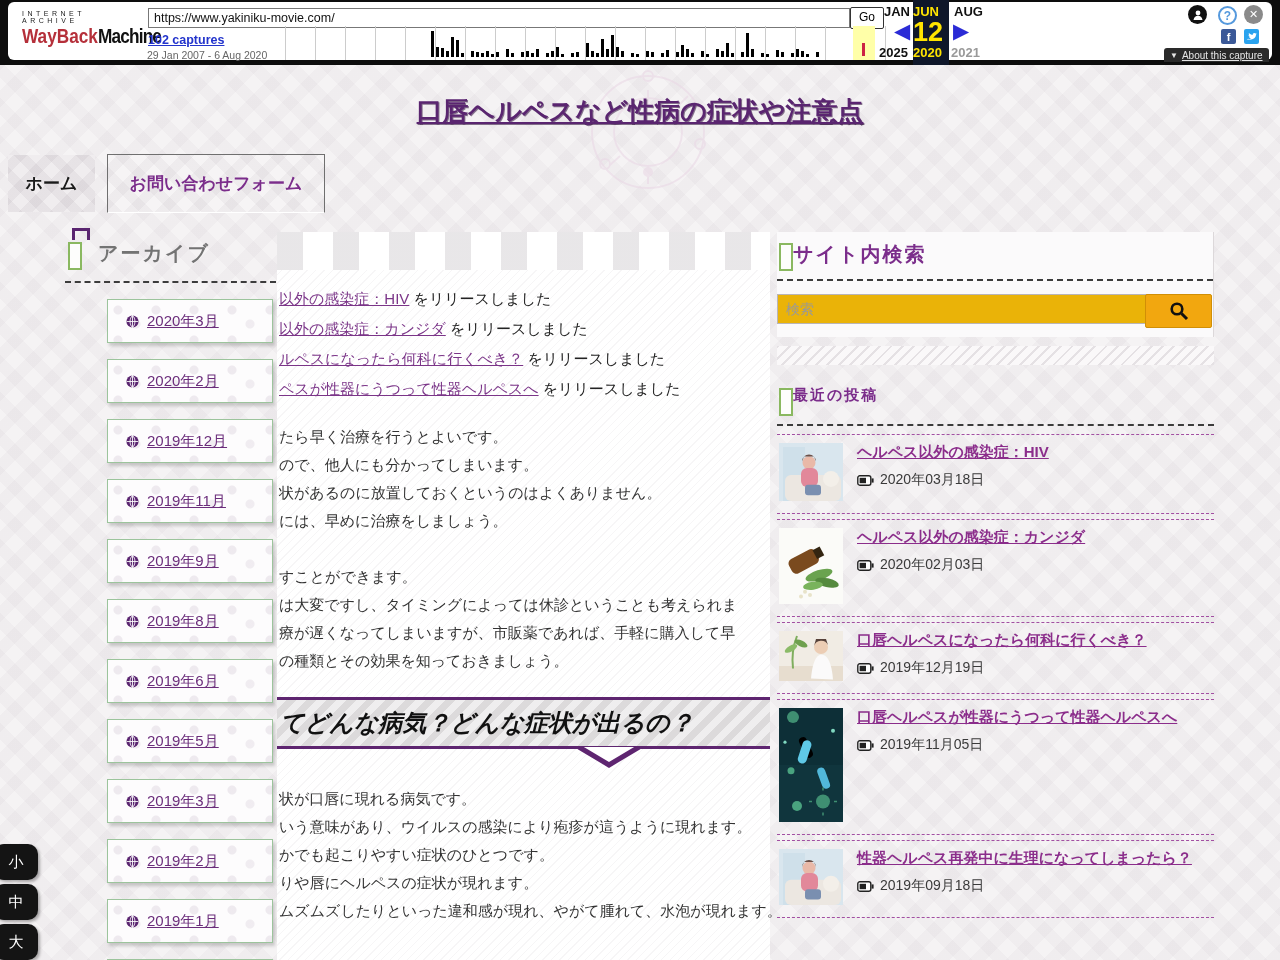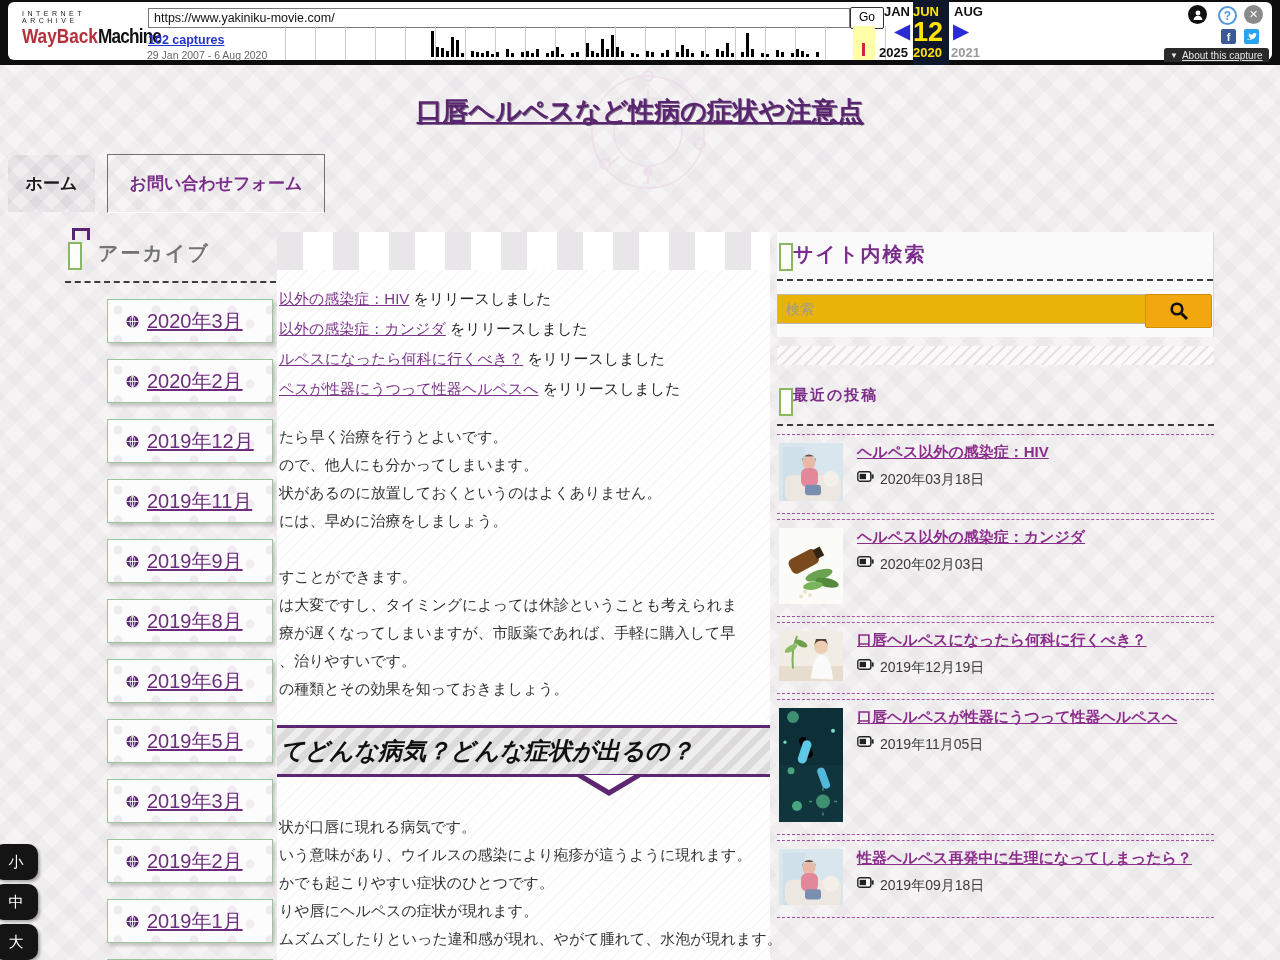--- a/index.html
+++ b/index.html
@@ -65,21 +65,21 @@
   .dashline{position:absolute;border-top:2px dashed #3c3c3c;}
   .frag{position:absolute;left:72px;top:228px;width:12px;height:9px;border:3px solid #5a2570;border-bottom:none;}
   
   .arch-list{position:absolute;left:107px;top:299px;width:166px;}
   .arch-item{height:42px;margin-bottom:16px;border:1px solid #9cc49c;box-shadow:2px 3px 3px rgba(90,90,90,.28);
     background:radial-gradient(circle 6px at 10px 10px, rgba(210,200,212,.35) 4px, transparent 5px),
                radial-gradient(circle 6px at 28px 24px, rgba(210,200,212,.3) 4px, transparent 5px),
                #fdfcfd;
     background-size:38px 30px, 38px 30px;
     display:flex;align-items:center;gap:8px;padding-left:18px;cursor:pointer;}
-  .arch-item .lbl{font-size:20px;color:#6b2d7b;text-decoration:underline;}
+  .arch-item .lbl{font-size:15px;color:#6b2d7b;text-decoration:underline;}
   
   .content{position:absolute;left:277px;top:232px;width:493px;height:728px;z-index:1;
     background:repeating-linear-gradient(135deg, rgba(60,40,60,.045) 0 1px, transparent 1px 6px),#fff;}
   .checker{height:38px;width:100%;
     background:
      repeating-linear-gradient(90deg, rgba(190,185,190,.35) 0 26px, transparent 26px 56px),
      repeating-linear-gradient(0deg, #fff 0 5px, transparent 5px 11px),
      #fff;}
   .news{margin-top:14px;padding-left:2px;}
   .news .line{font-size:15px;line-height:30px;color:#222;white-space:nowrap;}
@@ -100,21 +100,21 @@
   .search-row{position:relative;margin-top:13px;height:33px;}
   .search-input{position:absolute;left:0;top:0;width:352px;height:28px;border:1px solid #b9b5b7;font-size:14px;padding:0 8px;color:#333;background:#eab308;}
   .search-input::placeholder{color:#999;}
   .search-btn{position:absolute;left:368px;top:0;width:65px;height:32px;background:#f2a70f;border:1px solid #d18f06;border-radius:2px;display:flex;align-items:center;justify-content:center;cursor:pointer;}
   .hatch{height:19px;margin-top:9px;background:repeating-linear-gradient(135deg,#e5e1e4 0 2px, #faf8f9 2px 8px);}
   .posts{margin-top:8px;}
   .post{border-top:1px dashed #a24fa2;border-bottom:1px dashed #a24fa2;margin-bottom:5px;padding:8px 0 8px 2px;display:flex;gap:14px;}
   .post .thumb{flex:none;width:64px;overflow:hidden;}
   .post .pc{flex:1;min-width:0;}
   .post .pt{font-size:15px;font-weight:bold;color:#8b2d8b;text-decoration:underline;cursor:pointer;white-space:nowrap;}
-  .post .pd{margin-top:9px;display:flex;align-items:flex-start;gap:6px;font-size:14px;color:#3a3a3a;}
+  .post .pd{margin-top:9px;display:flex;align-items:center;gap:6px;font-size:14px;color:#3a3a3a;}
   
   .fs{position:absolute;left:-6px;width:44px;height:36px;background:#141414;border-radius:10px;color:#fff;font-size:15px;display:flex;align-items:center;justify-content:center;cursor:pointer;box-shadow:2px 2px 3px rgba(0,0,0,.3);z-index:10;}
 </style>
 </head>
 <body>
 
 <div class="wb">
   <div class="wb-panel">
     <div class="wb-logo">
       <span class="small">INTERNET ARCHIVE</span>
@@ -383,21 +383,20 @@
     </div>
   <div class="para p1">
       <div class="line">たら早く治療を行うとよいです。</div>
       <div class="line">ので、他人にも分かってしまいます。</div>
       <div class="line">状があるのに放置しておくというのはよくありません。</div>
       <div class="line">には、早めに治療をしましょう。</div>
       <div class="line">&nbsp;</div>
       <div class="line">すことができます。</div>
       <div class="line">は大変ですし、タイミングによっては休診ということも考えられま</div>
       <div class="line">療が遅くなってしまいますが、市販薬であれば、手軽に購入して早</div>
-      <div class="line">、治りやすいです。</div>
       <div class="line">の種類とその効果を知っておきましょう。</div>
     </div>
   <div class="band">
     <span class="t">てどんな病気？どんな症状が出るの？</span>
   </div>
   <svg class="chev" width="64" height="22" viewBox="0 0 64 22">
     <path d="M2 0 L32 18 L62 0" fill="#fff" stroke="#5e2570" stroke-width="5"></path>
   </svg>
   <div class="para p2">
       <div class="line">状が口唇に現れる病気です。</div>

